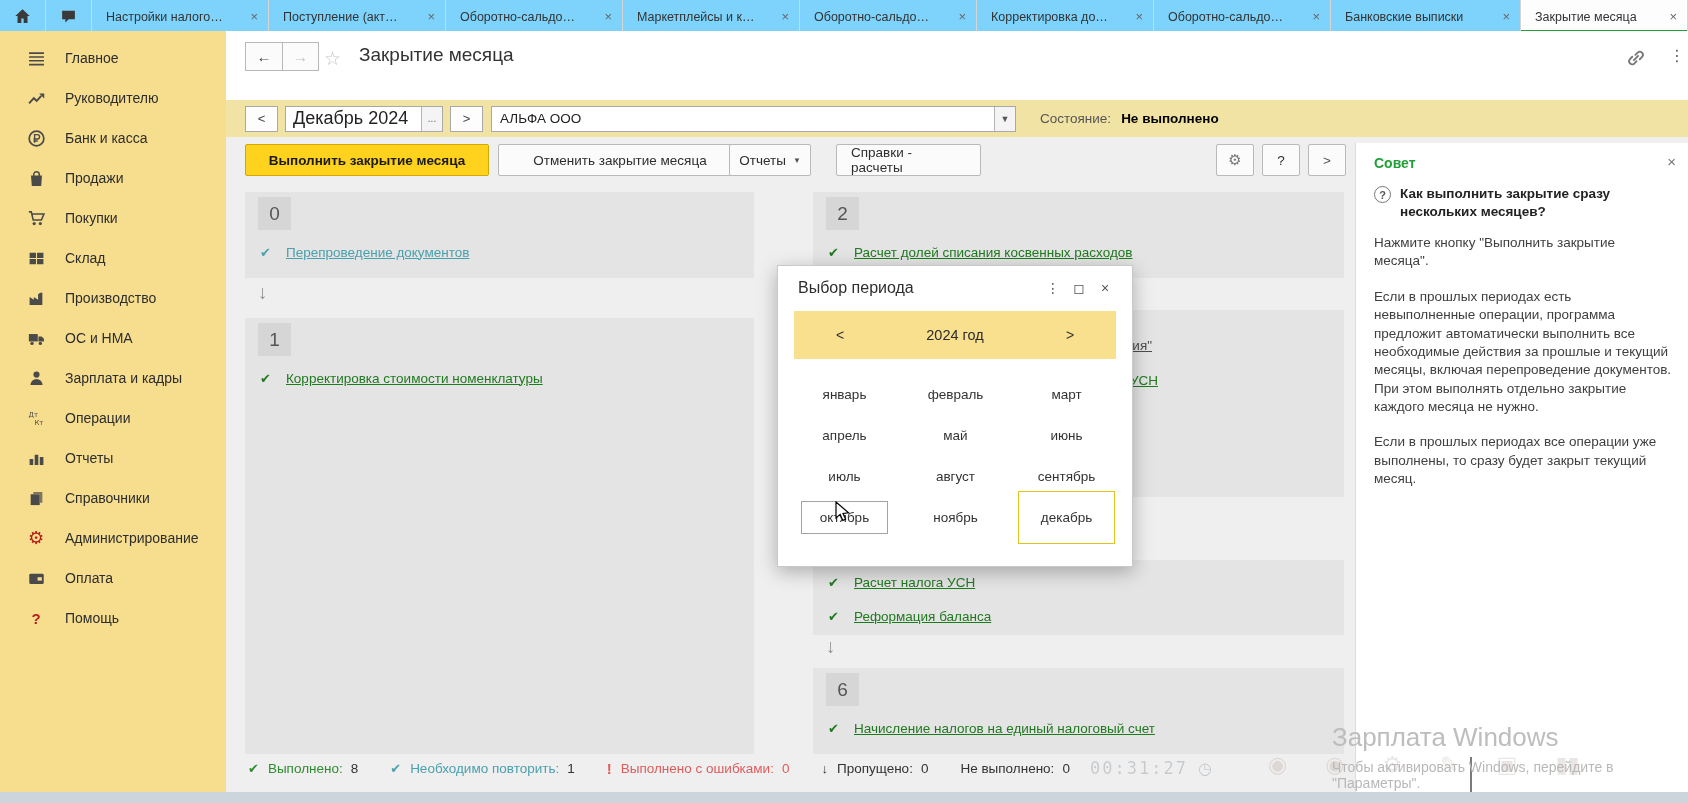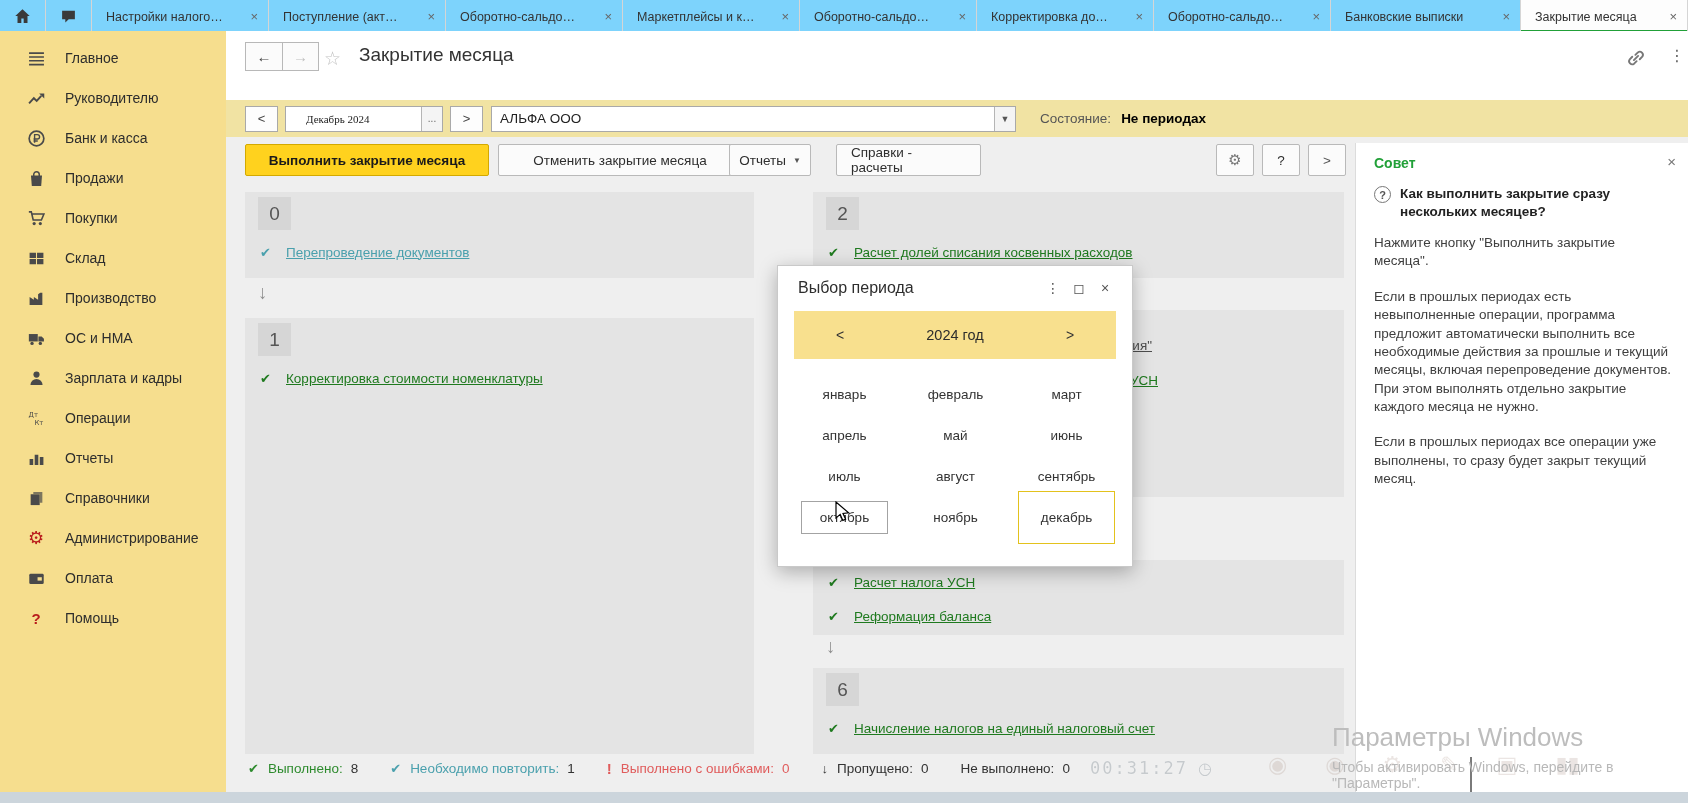--- a/index.html
+++ b/index.html
@@ -40,21 +40,21 @@
   #hdr-link{position:absolute;left:1400px;top:17px;width:20px;height:20px;cursor:pointer;}
   #hdr-more{position:absolute;left:1443px;top:15px;font-size:16px;color:#666;cursor:pointer;}
 
   
   #periodband{position:absolute;left:226px;top:100px;width:1462px;height:37px;background:#f1e3a3;
           display:flex;align-items:center;padding-left:19px;}
   .pbtn{width:33px;height:26px;background:#fdfdfd;border:1px solid #a9a9a9;display:flex;
         align-items:center;justify-content:center;font-size:13px;color:#444;cursor:pointer;}
   #period-field{width:158px;height:26px;margin-left:7px;background:#fff;border:1px solid #a9a9a9;
         display:flex;align-items:center;}
-  #period-field .val{flex:1;padding-left:20px;font-size:11px;color:#222;font-family:Liberation Serif, serif;}
+  #period-field .val{flex:1;padding-left:7px;font-size:18px;color:#222;}
   #period-field .dots{width:21px;height:24px;border-left:1px solid #b5b5b5;background:#f4f4f4;
         font-size:10px;color:#666;display:flex;align-items:center;justify-content:center;cursor:pointer;}
   #next-btn{margin-left:7px;}
   #org-field{width:525px;height:26px;margin-left:8px;background:#fff;border:1px solid #a9a9a9;
         display:flex;align-items:center;}
   #org-field .val{flex:1;padding-left:8px;font-size:13.5px;color:#222;}
   #org-field .arr{width:21px;height:24px;border-left:1px solid #b5b5b5;background:#f4f4f4;
         font-size:9px;color:#555;display:flex;align-items:center;justify-content:center;cursor:pointer;}
   #state-label{margin-left:24px;font-size:13.5px;color:#555;}
   #state-value{margin-left:10px;font-size:13.5px;font-weight:bold;color:#000;}
@@ -358,21 +358,21 @@
     <div id="period-field">
       <span class="val">Декабрь 2024</span>
       <span class="dots">...</span>
     </div>
     <div class="pbtn" id="next-btn">&gt;</div>
     <div id="org-field">
       <span class="val">АЛЬФА ООО</span>
       <span class="arr">▼</span>
     </div>
     <span id="state-label">Состояние:</span>
-    <span id="state-value">Не периодах</span>
+    <span id="state-value">Не выполнено</span>
   </section>
 
   <section id="toolbar">
     <div class="tbtn" id="btn-perform">Выполнить закрытие месяца</div>
     <div class="tbtn" id="btn-cancel">Отменить закрытие месяца</div>
     <div class="tbtn" id="btn-reports">
       <span>Отчеты</span>
       <span class="caret">▼</span>
     </div>
     <div class="tbtn" id="btn-certs">Справки - расчеты</div>
@@ -544,19 +544,19 @@
   <div id="ghosticons">
     <span>◉</span>
     <span>◉</span>
     <span>⚙</span>
     <span>✎</span>
     <span>▣</span>
     <span>▮▮</span>
   </div>
   <div id="caret-line"></div>
   <div id="watermark">
-    <div id="wm-title">Параметры Windows</div>
+    <div id="wm-title">Зарплата Windows</div>
     <div id="wm-l1">Чтобы активировать Windows, перейдите в</div>
     <div id="wm-l2">"Параметры".</div>
   </div>
   <div id="bottomstrip"></div>
 
 </div>
 
 </body></html>

